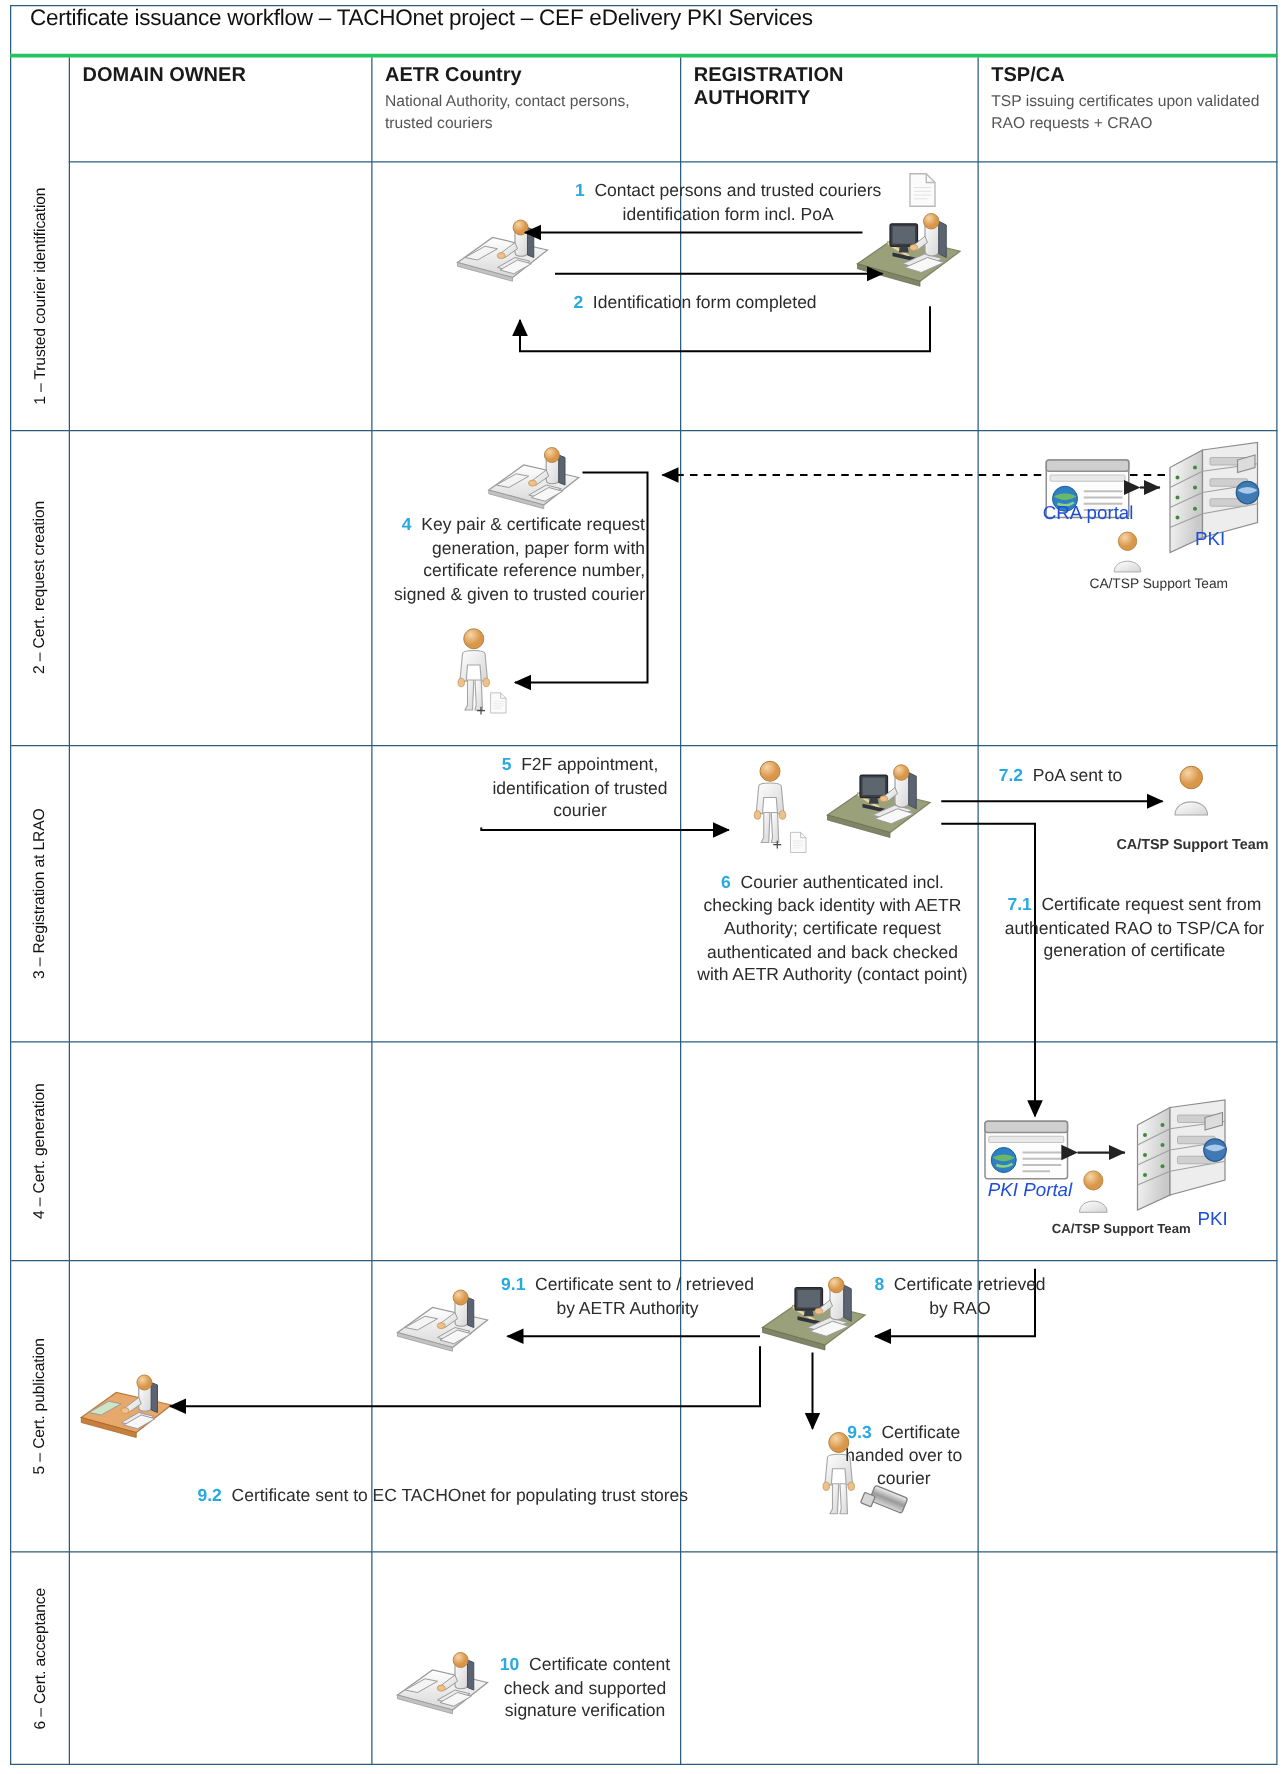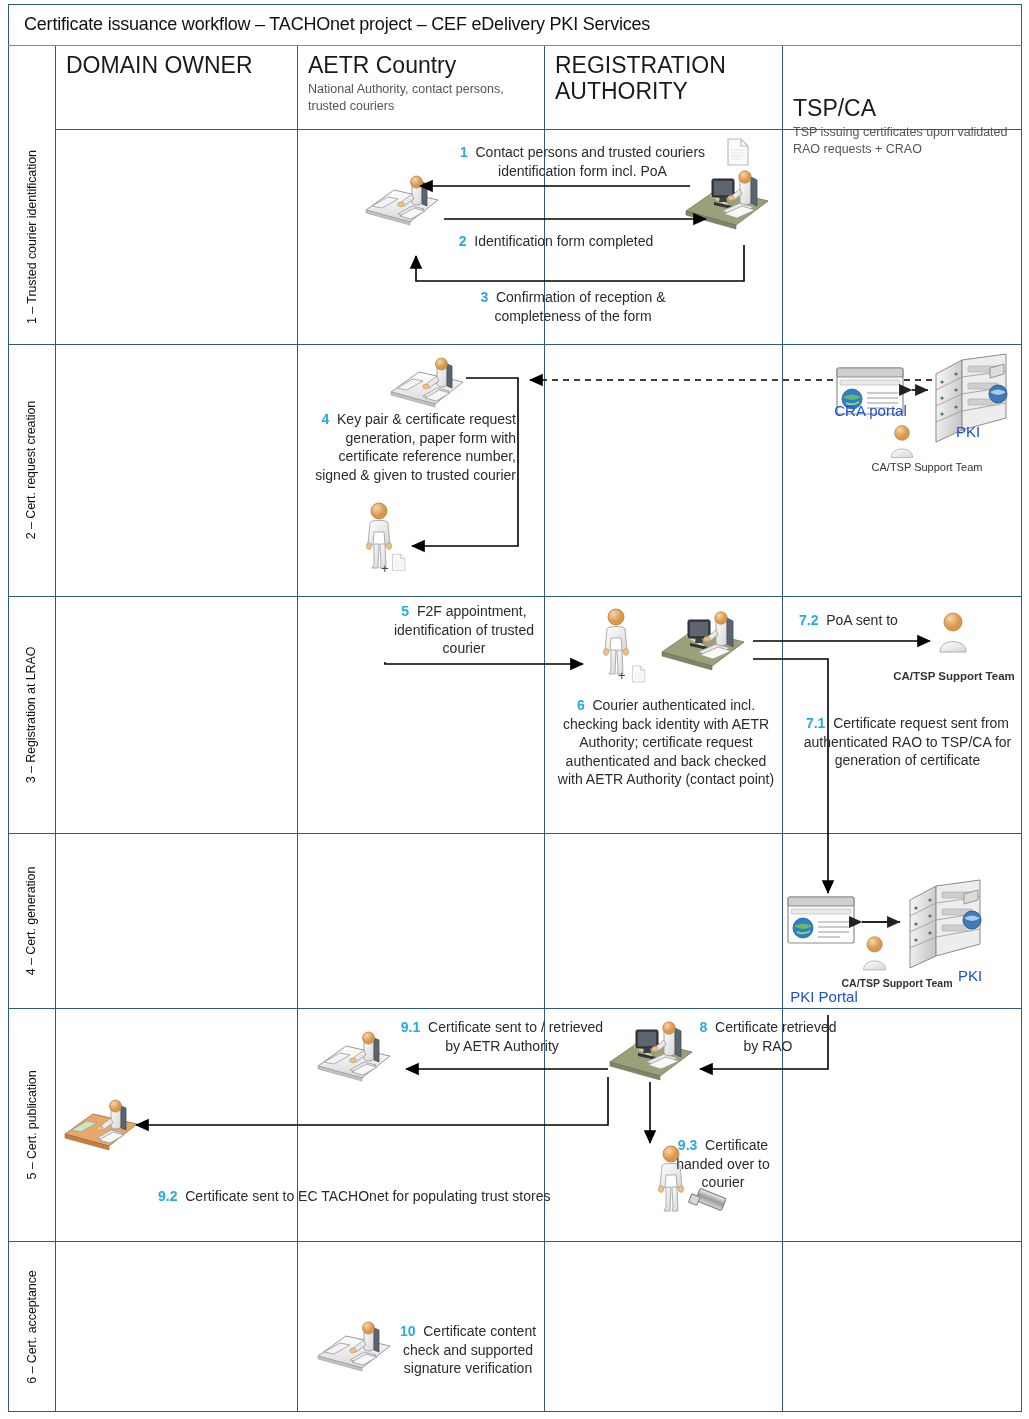--- a/index.html
+++ b/index.html
@@ -14,39 +14,39 @@
     overflow:hidden;
   }
 
   
   .outer-frame{
     position:absolute;left:8px;top:4px;width:1014px;height:1408px;
     border:1px solid #2e5c7e;box-sizing:border-box;
   }
   .title-bar{
     position:absolute;left:8px;top:4px;width:1014px;height:42px;
-    box-sizing:border-box;border-bottom:1px solid #22c55e;
-    display:flex;align-items:center;
+    box-sizing:border-box;border-bottom:3px solid #22c55e;
+    display:flex;
   }
   .title-text{
     font-size:18px;color:#111;letter-spacing:-0.2px;
     padding-left:16px;white-space:nowrap;
   }
 
   
   .vline{position:absolute;width:1px;background:#2e5c7e;}
   
   .hline{position:absolute;height:1px;background:#2e5c7e;}
 
   
   .lane-head{
     position:absolute;top:46px;height:83px;
     box-sizing:border-box;padding:6px 8px 0 10px;
   }
-  .lane-title{font-size:23px;color:#1a1a1a;line-height:1.15;}
+  .lane-title{font-size:16px;color:#1a1a1a;line-height:1.15;font-weight:bold;}
   .lane-sub{font-size:12.5px;color:#555;line-height:1.33;margin-top:3px;}
 
   
   .row-label{
     position:absolute;left:9px;width:45px;
     display:flex;align-items:center;justify-content:center;
   }
   .row-label span{
     transform:rotate(-90deg);white-space:nowrap;
     font-size:12.5px;color:#111;letter-spacing:-0.1px;
@@ -96,21 +96,21 @@
     <div class="lane-sub"></div>
   </div>
   <div class="lane-head" style="left:298px;width:246px;">
     <div class="lane-title">AETR Country</div>
     <div class="lane-sub" style="max-width:198px;">National Authority, contact persons, trusted couriers</div>
   </div>
   <div class="lane-head" style="left:545px;width:237px;">
     <div class="lane-title" style="max-width:150px;">REGISTRATION AUTHORITY</div>
     <div class="lane-sub"></div>
   </div>
-  <div class="lane-head" style="left:783px;width:239px;margin-top:43px;">
+  <div class="lane-head" style="left:783px;width:239px;">
     <div class="lane-title">TSP/CA</div>
     <div class="lane-sub" style="max-width:222px;">TSP issuing certificates upon validated RAO requests + CRAO</div>
   </div>
 
   <div class="row-label" style="top:129px;height:215px;">
     <span>1 – Trusted courier identification</span>
   </div>
   <div class="row-label" style="top:344px;height:252px;">
     <span>2 – Cert. request creation</span>
   </div>
@@ -381,24 +381,20 @@
   <div class="step ta-c" style="left:440px;top:143px;width:285px;">
     <span class="num">1&nbsp;</span>
     <span>Contact persons and trusted couriers identification form incl. PoA</span>
   </div>
 
   <div class="step ta-c" style="left:436px;top:232px;width:240px;">
     <span class="num">2&nbsp;</span>
     <span>Identification form completed</span>
   </div>
 
-  <div class="step ta-c" style="left:452px;top:288px;width:242px;">
-    <span class="num">3&nbsp;</span>
-    <span>Confirmation of reception &amp; completeness of the form</span>
-  </div>
 
   <div class="step ta-r" style="left:300px;top:410px;width:216px;">
     <span class="num">4&nbsp;</span>
     <span>Key pair &amp; certificate request generation, paper form with certificate reference number, signed &amp; given to trusted courier</span>
   </div>
 
   <div class="step ta-c" style="left:386px;top:602px;width:156px;">
     <span class="num">5&nbsp;</span>
     <span>F2F appointment, identification of trusted courier</span>
   </div>
@@ -440,17 +436,17 @@
 
   <div class="step ta-c" style="left:398px;top:1322px;width:140px;">
     <span class="num">10&nbsp;</span>
     <span>Certificate content check and supported signature verification</span>
   </div>
 
   <div class="cap-lg" style="left:808px;top:402px;width:125px;">CRA portal</div>
   <div class="cap-lg" style="left:938px;top:423px;width:60px;">PKI</div>
   <div class="cap" style="left:857px;top:461px;width:140px;">CA/TSP Support Team</div>
   <div class="cap" style="left:880px;top:670px;width:148px;font-weight:bold;font-size:11.5px;">CA/TSP Support Team</div>
-  <div class="cap-lg" style="left:775px;top:988px;width:98px;">PKI Portal</div>
+  <div class="cap-lg" style="left:775px;top:944px;width:98px;font-style:italic;">PKI Portal</div>
   <div class="cap" style="left:827px;top:977px;width:140px;font-weight:bold;font-size:10.5px;">CA/TSP Support Team</div>
   <div class="cap-lg" style="left:940px;top:967px;width:60px;">PKI</div>
 
 </div>
 
 </body></html>

